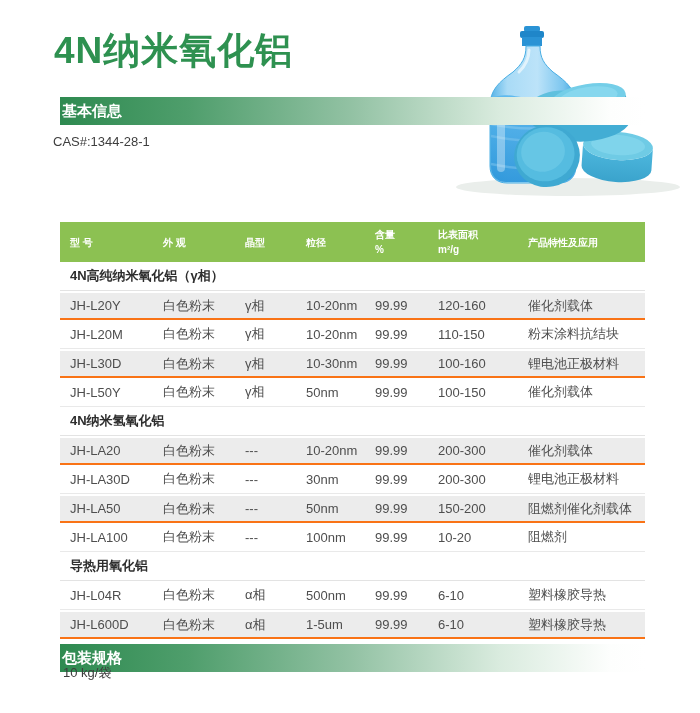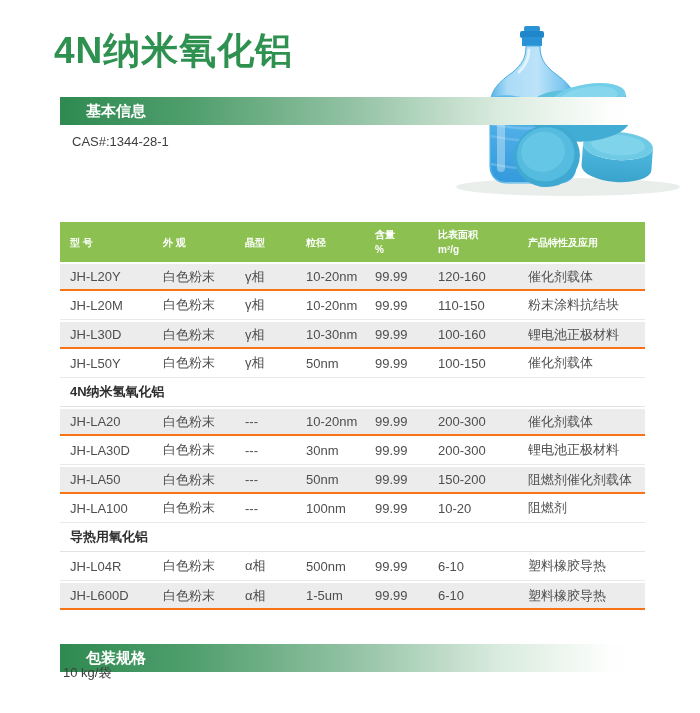--- a/index.html
+++ b/index.html
@@ -5,28 +5,28 @@
   html,body{margin:0;padding:0;background:#ffffff;}
   .page{position:relative;width:700px;height:713px;background:#ffffff;
         font-family:"Liberation Sans","DejaVu Sans",sans-serif;overflow:hidden;}
 
   .title{position:absolute;left:54px;top:26px;font-size:37px;font-weight:800;
          color:#2E9150;letter-spacing:1px;white-space:nowrap;}
 
   .photo{position:absolute;left:450px;top:6px;width:250px;height:192px;}
 
   .bar{position:absolute;left:60px;width:585px;height:28px;box-sizing:border-box;
-       padding-left:26px;color:#ffffff;font-weight:700;font-size:15px;line-height:28px;
+       padding-left:2px;color:#ffffff;font-weight:700;font-size:15px;line-height:28px;
        background:linear-gradient(90deg,#2E8A50 0%,#4F9E6C 22%,#93C2A4 50%,
                   #D9EBDE 75%,#FDFEFD 94%,#ffffff 100%);}
   .bar.b1{top:97px}
   .bar.b2{top:185px}
   .bar.b3{top:644px}
 
-  .infoline{position:absolute;left:72px;font-size:13px;color:#3E3E3E;white-space:nowrap;}
+  .infoline{position:absolute;left:53px;font-size:13px;color:#3E3E3E;white-space:nowrap;}
   .cas{top:134px}
   .formula{top:155px}
   .packval{position:absolute;left:63px;top:664px;font-size:13px;color:#3E3E3E;}
 
   .spec-table{position:absolute;left:60px;top:222px;width:585px;}
   .thead{background:#8CC152;height:40px;display:grid;
          grid-template-columns:93px 82px 61px 69px 63px 90px auto;
          align-items:center;padding-left:10px;box-sizing:border-box;
          color:#ffffff;font-size:10px;font-weight:700;}
   .hcell div{line-height:15px;white-space:nowrap;}
@@ -133,20 +133,21 @@
         </div>
         <div class="hcell">
           <div>比表面积</div>
           <div>m²/g</div>
         </div>
         <div class="hcell">
           <div>产品特性及应用</div>
         </div>
       </div>
     <div>
+        <div class="trow group">4N高纯纳米氧化铝（γ相）</div>
         <div class="trow data shaded">
           <div class="cell">JH-L20Y</div>
           <div class="cell">白色粉末</div>
           <div class="cell">γ相</div>
           <div class="cell">10-20nm</div>
           <div class="cell">99.99</div>
           <div class="cell">120-160</div>
           <div class="cell">催化剂载体</div>
         </div>
         <div class="trow data">

